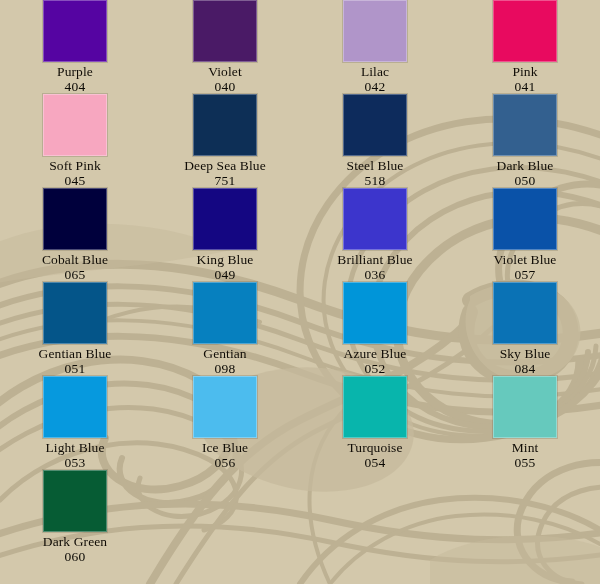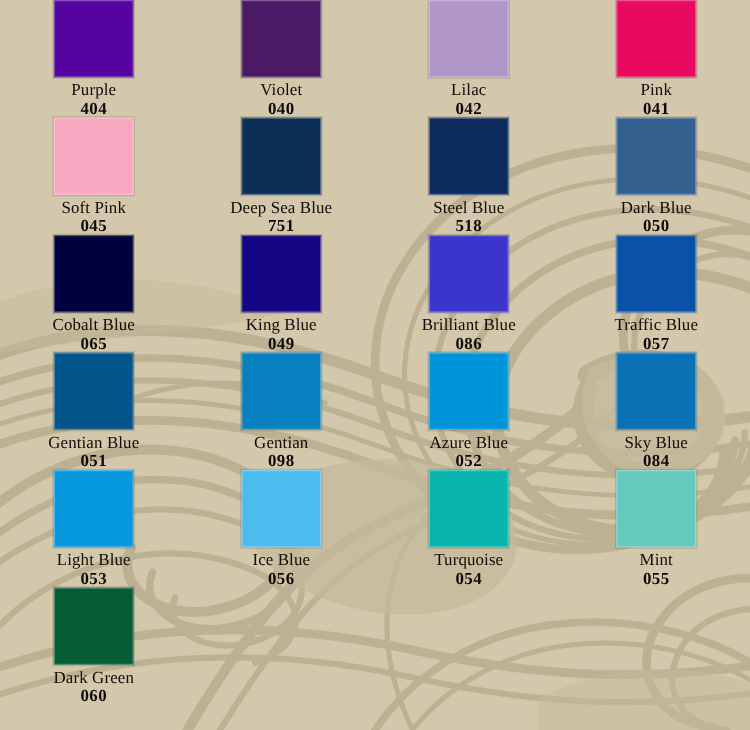--- a/index.html
+++ b/index.html
@@ -61,21 +61,21 @@
     color: #100c06;
     font-weight: 400;
     white-space: nowrap;
     text-align: center;
     letter-spacing: 0.1px;
   }
   .swatch-code {
     font-size: 13.5px;
     line-height: 15px;
     color: #0c0a05;
-    font-weight: 700;
+    font-weight: 400;
     text-align: center;
     letter-spacing: 0.3px;
   }
 </style>
 </head>
 <body>
 
 <div id="chart-root" style="background-color: rgb(211, 200, 171);">
 
   <svg id="background-pattern" viewBox="0 0 600 584" preserveAspectRatio="none" xmlns="http://www.w3.org/2000/svg">
@@ -179,26 +179,26 @@
       <div class="swatch-code">065</div>
     </div>
     <div class="swatch-cell">
       <div class="swatch-chip" style="background-color: rgb(20, 6, 130);"></div>
       <div class="swatch-name">King Blue</div>
       <div class="swatch-code">049</div>
     </div>
     <div class="swatch-cell">
       <div class="swatch-chip" style="background-color: rgb(60, 53, 204);"></div>
       <div class="swatch-name">Brilliant Blue</div>
-      <div class="swatch-code">086</div>
+      <div class="swatch-code">036</div>
     </div>
 
     <div class="swatch-cell">
       <div class="swatch-chip" style="background-color: rgb(10, 82, 168);"></div>
-      <div class="swatch-name">Traffic Blue</div>
+      <div class="swatch-name">Violet Blue</div>
       <div class="swatch-code">057</div>
     </div>
     <div class="swatch-cell">
       <div class="swatch-chip" style="background-color: rgb(4, 85, 137);"></div>
       <div class="swatch-name">Gentian Blue</div>
       <div class="swatch-code">051</div>
     </div>
     <div class="swatch-cell">
       <div class="swatch-chip" style="background-color: rgb(6, 128, 191);"></div>
       <div class="swatch-name">Gentian</div>

